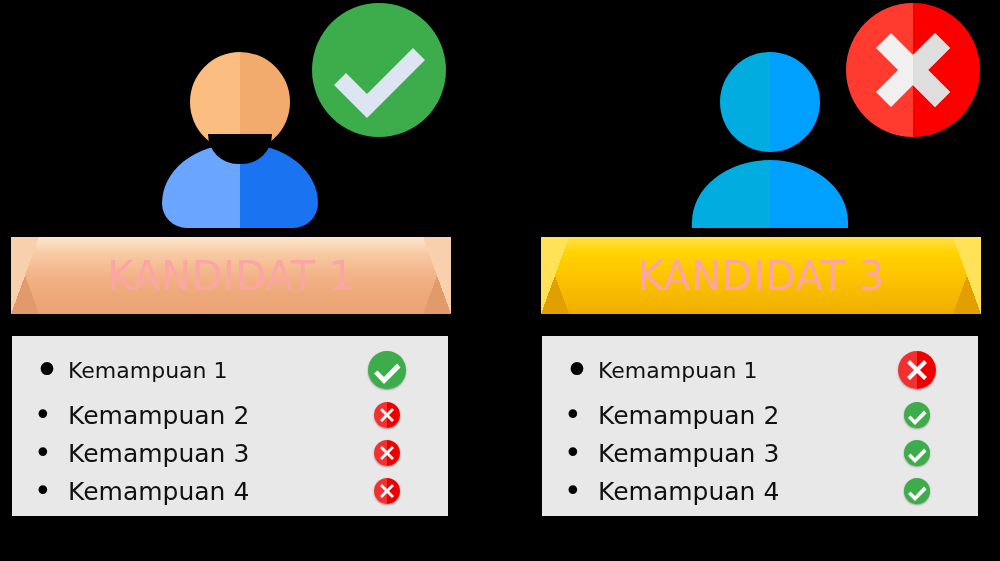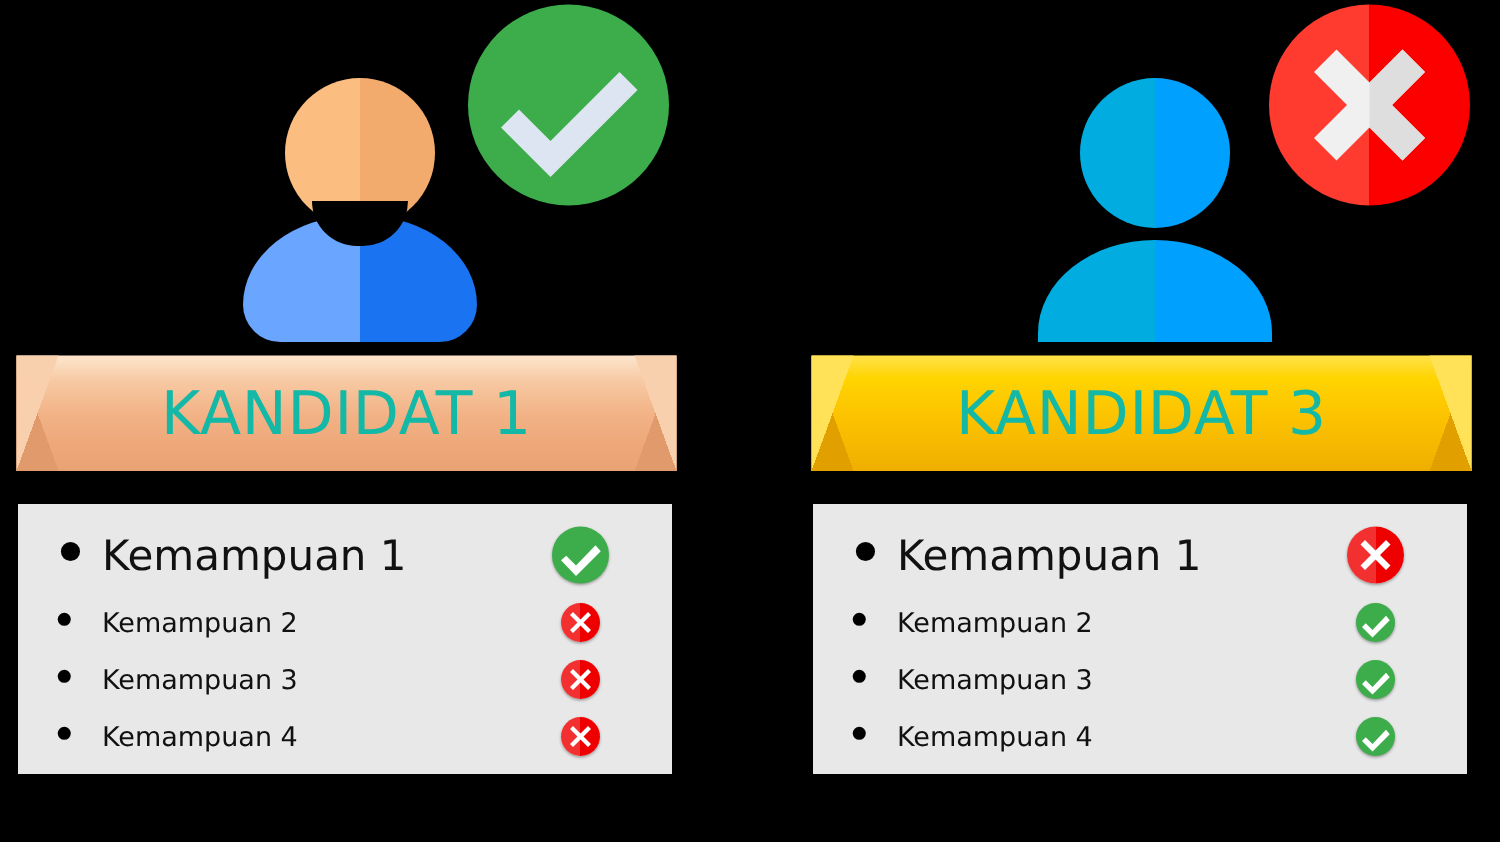--- a/index.html
+++ b/index.html
@@ -135,21 +135,21 @@
   .ribbon .ribbon-face {
     position: absolute;
     left: 0; top: 0; right: 0; bottom: 0;
   }
   .ribbon .ribbon-label {
     position: relative;
     z-index: 3;
     font-size: 40px;
     font-weight: 400;
     letter-spacing: 0.5px;
-    color: #14b8a6;
+    color: #fca5a5;
     font-family: "DejaVu Sans", "Liberation Sans", sans-serif;
     line-height: 1;
   }
 
   
   .ribbon-peach .ribbon-face {
     background:
       linear-gradient(to bottom,
         #fde6cd 0%,
         #f7c9a3 22%,
@@ -232,22 +232,22 @@
   .skill-row.primary .skill-bullet { font-size: 44px; }
   .skill-row.sub .skill-bullet { font-size: 30px; }
 
   .skill-label {
     color: #111111;
     flex: 1 1 auto;
     font-family: "DejaVu Sans", "Liberation Sans", sans-serif;
     font-weight: 400;
     white-space: nowrap;
   }
-  .skill-row.primary .skill-label { font-size: 28px; }
-  .skill-row.sub .skill-label { font-size: 18px; }
+  .skill-row.primary .skill-label { font-size: 22px; }
+  .skill-row.sub .skill-label { font-size: 25px; }
 
   .badge-small {
     flex: 0 0 auto;
     border-radius: 50%;
     position: relative;
     box-shadow: 0 1px 2px rgba(0,0,0,0.35);
   }
   .badge-small svg { display: block; width: 100%; height: 100%; }
 
   .skill-row.primary .badge-small { width: 38px; height: 38px; margin-right: 42px; }

